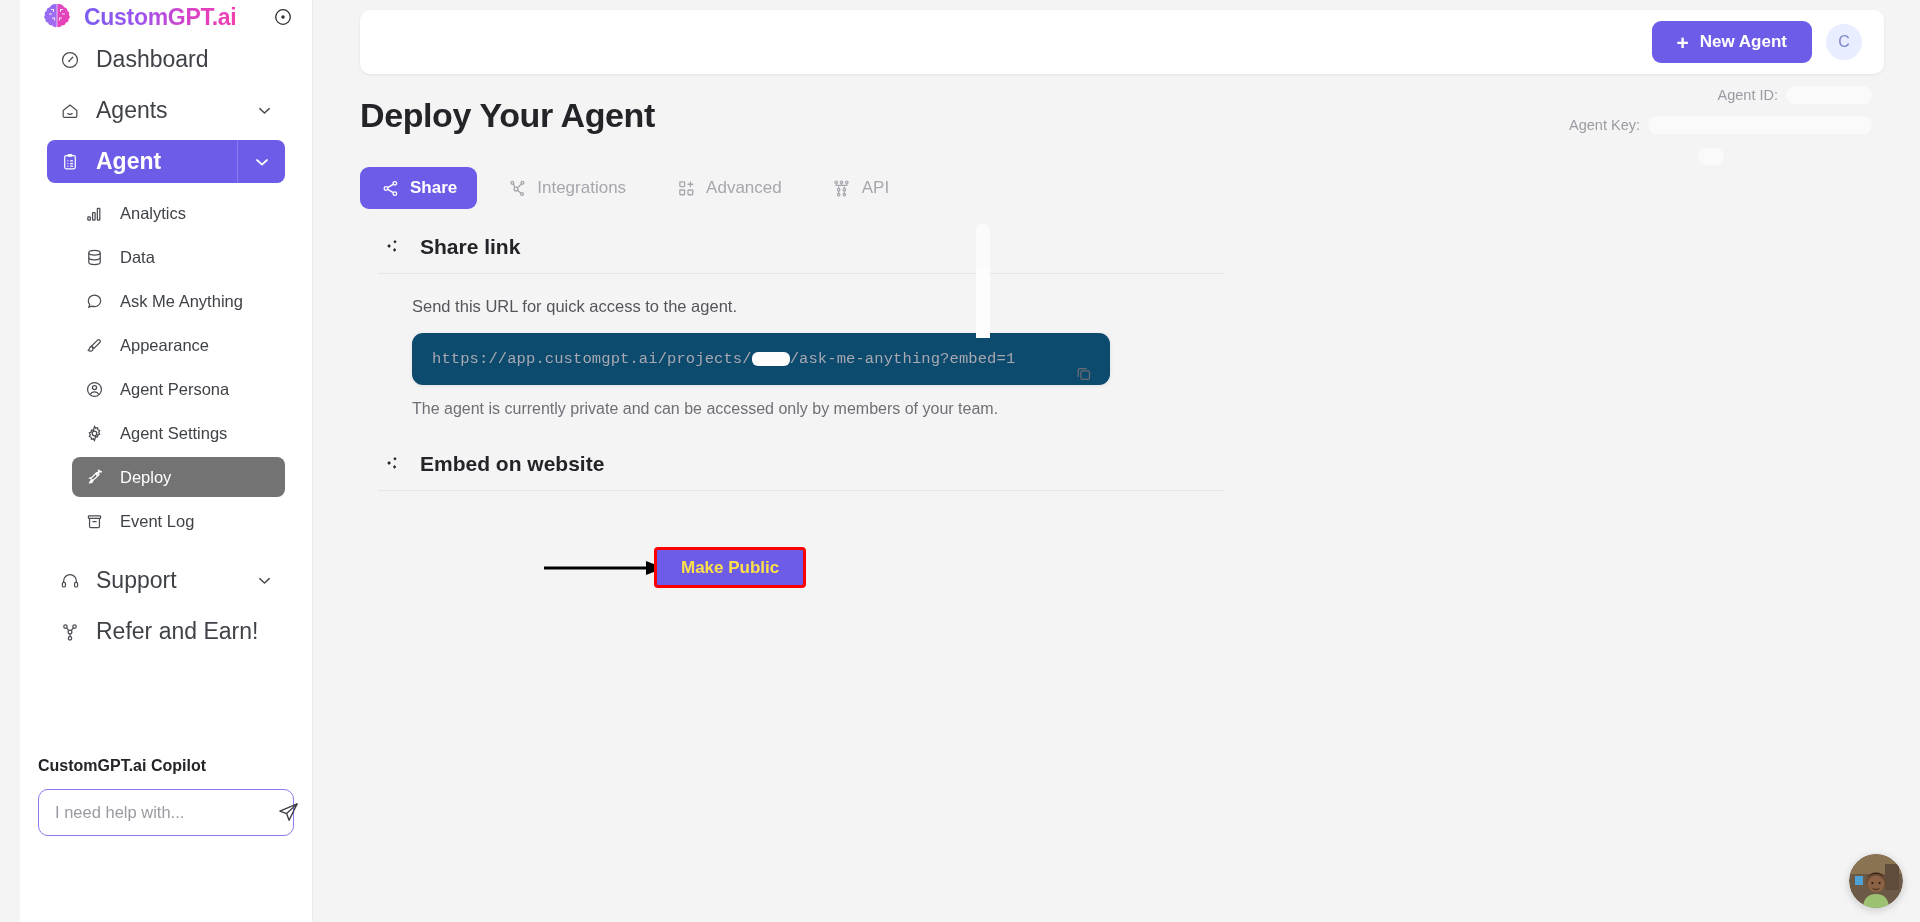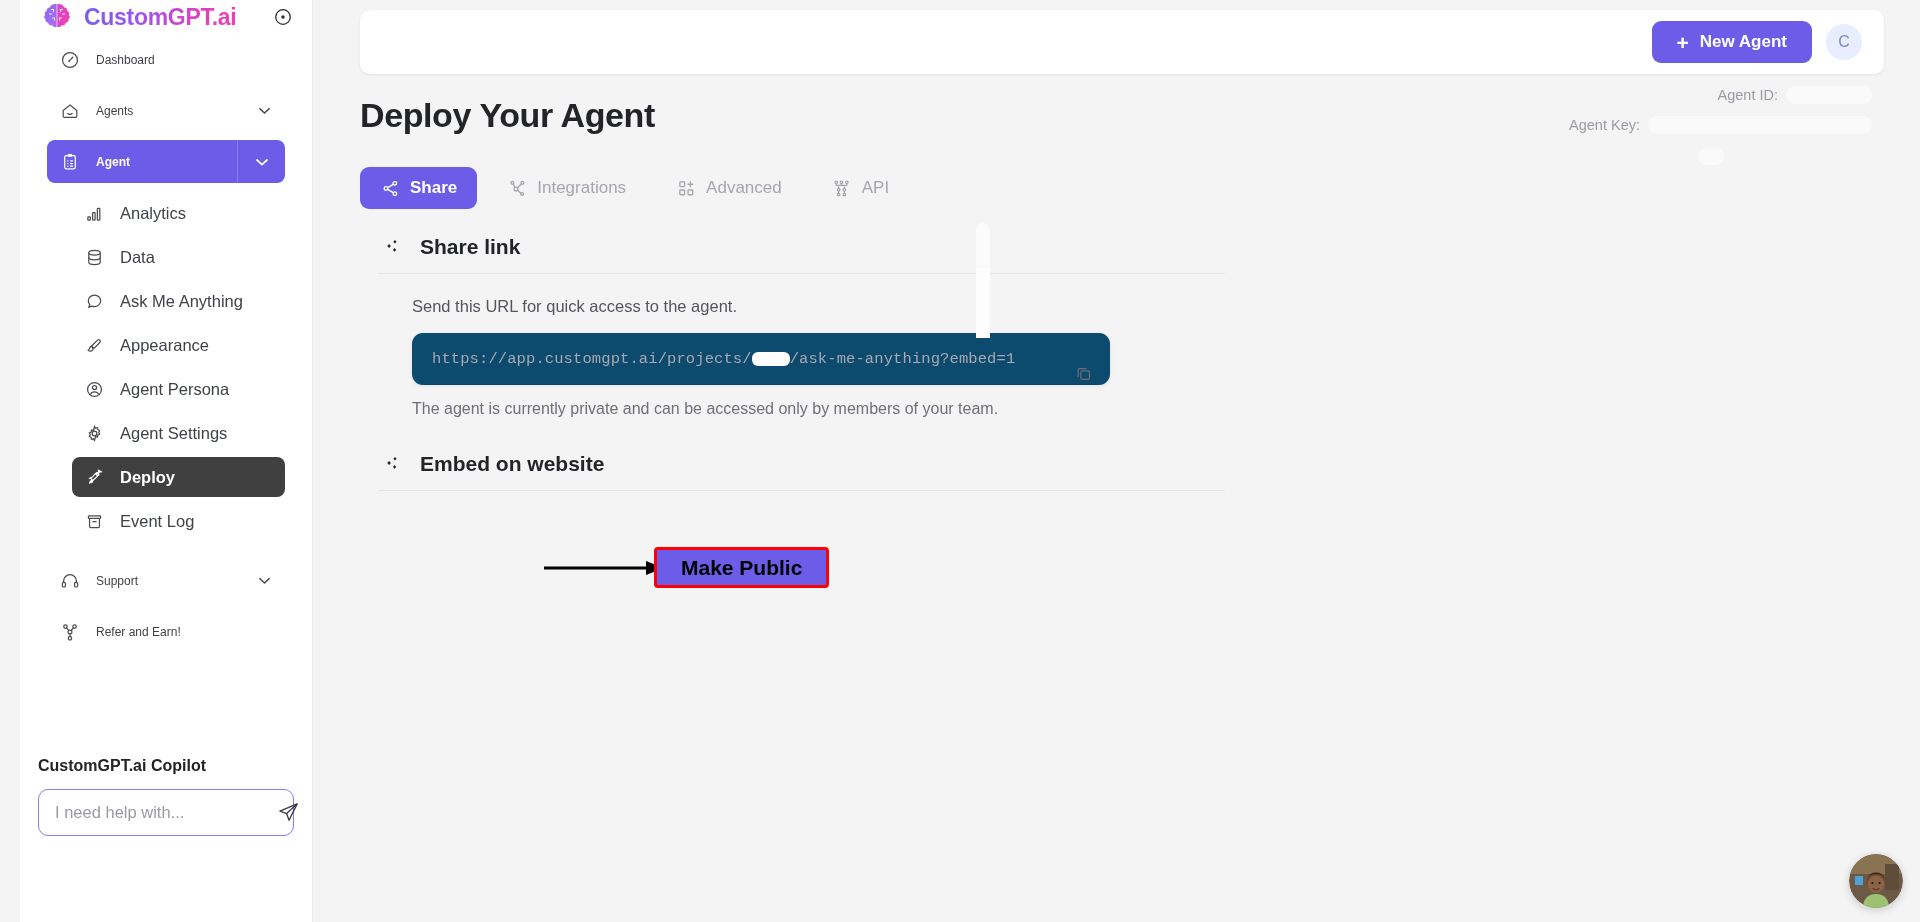--- a/index.html
+++ b/index.html
@@ -31,21 +31,21 @@
   }
   .brand-toggle {
     margin-left: auto; width: 22px; height: 22px; flex: 0 0 22px;
     display: flex; align-items: center; justify-content: center; cursor: pointer;
   }
 
   .nav { padding: 4px 0 0 0; }
   .nav-item {
     display: flex; align-items: center; gap: 16px;
     height: 43px; margin: 0 27px 8px 27px; padding: 0 12px;
-    border-radius: 8px; color: #3f4247; font-size: 12px;
+    border-radius: 8px; color: #3f4247; font-size: 23px;
     cursor: pointer; position: relative;
   }
   .nav-item .ic { width: 21px; height: 21px; flex: 0 0 21px; display: flex; align-items: center; justify-content: center; }
   .nav-item .lbl { white-space: nowrap; }
   .nav-item .chev { margin-left: auto; width: 18px; height: 18px; display: flex; align-items: center; justify-content: center; }
 
   .nav-item.group-active {
     background: #6c5ce7; color: #ffffff; font-weight: bold;
     margin-right: 75px; border-radius: 8px 0 0 8px;
   }
@@ -57,21 +57,21 @@
   }
   .group-wrap { position: relative; }
 
   .subnav { padding-top: 2px; }
   .sub-item {
     display: flex; align-items: center; gap: 16px;
     height: 40px; margin: 0 27px 4px 52px; padding: 0 12px;
     border-radius: 8px; color: #3f4247; font-size: 16.5px; cursor: pointer;
   }
   .sub-item .ic { width: 20px; height: 20px; flex: 0 0 20px; display: flex; align-items: center; justify-content: center; }
-  .sub-item.active { background: #404040; color: #fff; font-weight: bold; }
+  .sub-item.active { background: #737373; color: #fff; font-weight: normal; }
 
   .nav-gap { height: 14px; }
 
   .copilot { margin-top: auto; padding: 0 18px 0 18px; }
   .copilot-title { font-size: 16px; font-weight: bold; color: #232428; margin: 0 0 14px 0; }
   .copilot-box {
     height: 47px; border: 1.5px solid #8b7bf0; border-radius: 10px;
     display: flex; align-items: center; padding: 0 12px 0 16px; background: #fff;
   }
   .copilot-input {
@@ -152,22 +152,22 @@
     background: #fbfbfc; border-radius: 8px;
   }
   .fake-scroll-b { position: absolute; left: 663px; top: 268px; width: 14px; height: 70px; background: #fdfdfe; }
 
   .embed-text { font-size: 16.5px; color: #55565c; line-height: 1.28; width: 645px; }
 
   .public-wrap { position: relative; margin: 34px 0 0 130px; width: 500px; height: 50px; }
   .arrow-svg { position: absolute; left: 0; top: 8px; }
   .make-public {
     position: absolute; left: 112px; top: 0;
-    background: #6c5ce7; color: #000000; border: 3px solid #ff0000; border-radius: 4px;
-    height: 41px; padding: 0 24px; font-size: 21px; font-weight: bold;
+    background: #6c5ce7; color: #fde047; border: 3px solid #ff0000; border-radius: 4px;
+    height: 41px; padding: 0 24px; font-size: 17px; font-weight: bold;
     cursor: pointer; font-family: "Liberation Sans", sans-serif;
   }
 
   .chat-launcher {
     position: absolute; right: 17px; bottom: 14px; width: 54px; height: 54px;
     border-radius: 50%; overflow: hidden; cursor: pointer;
     box-shadow: 0 2px 8px rgba(0,0,0,.18);
   }
 </style>
 </head>

